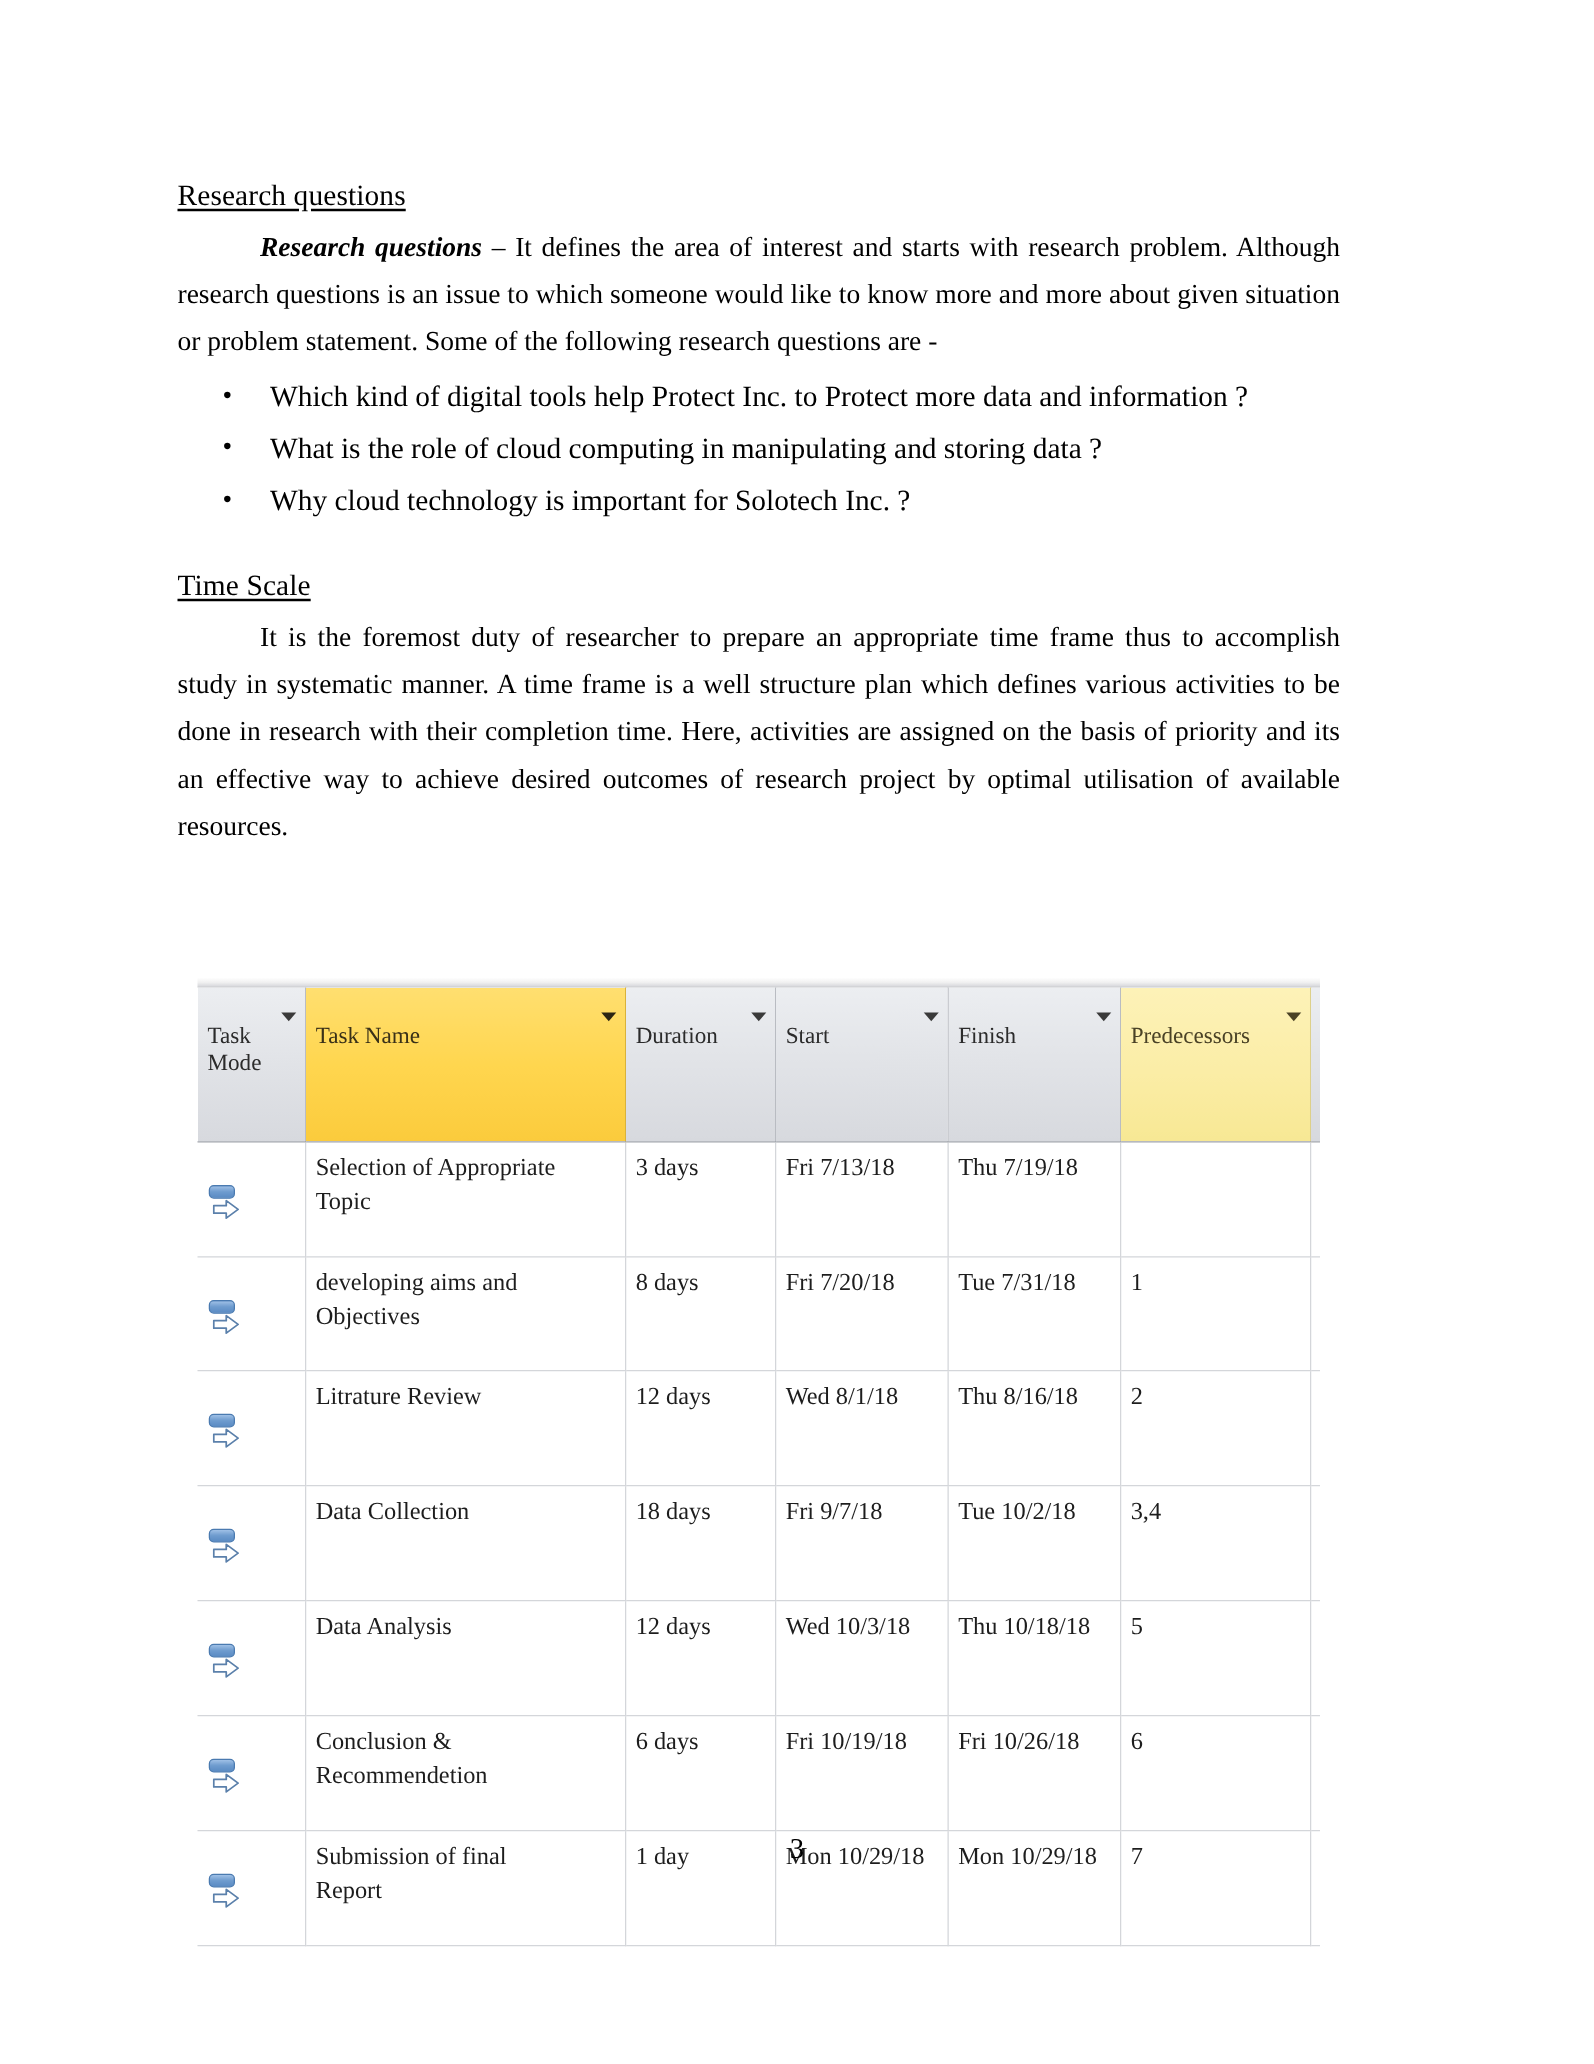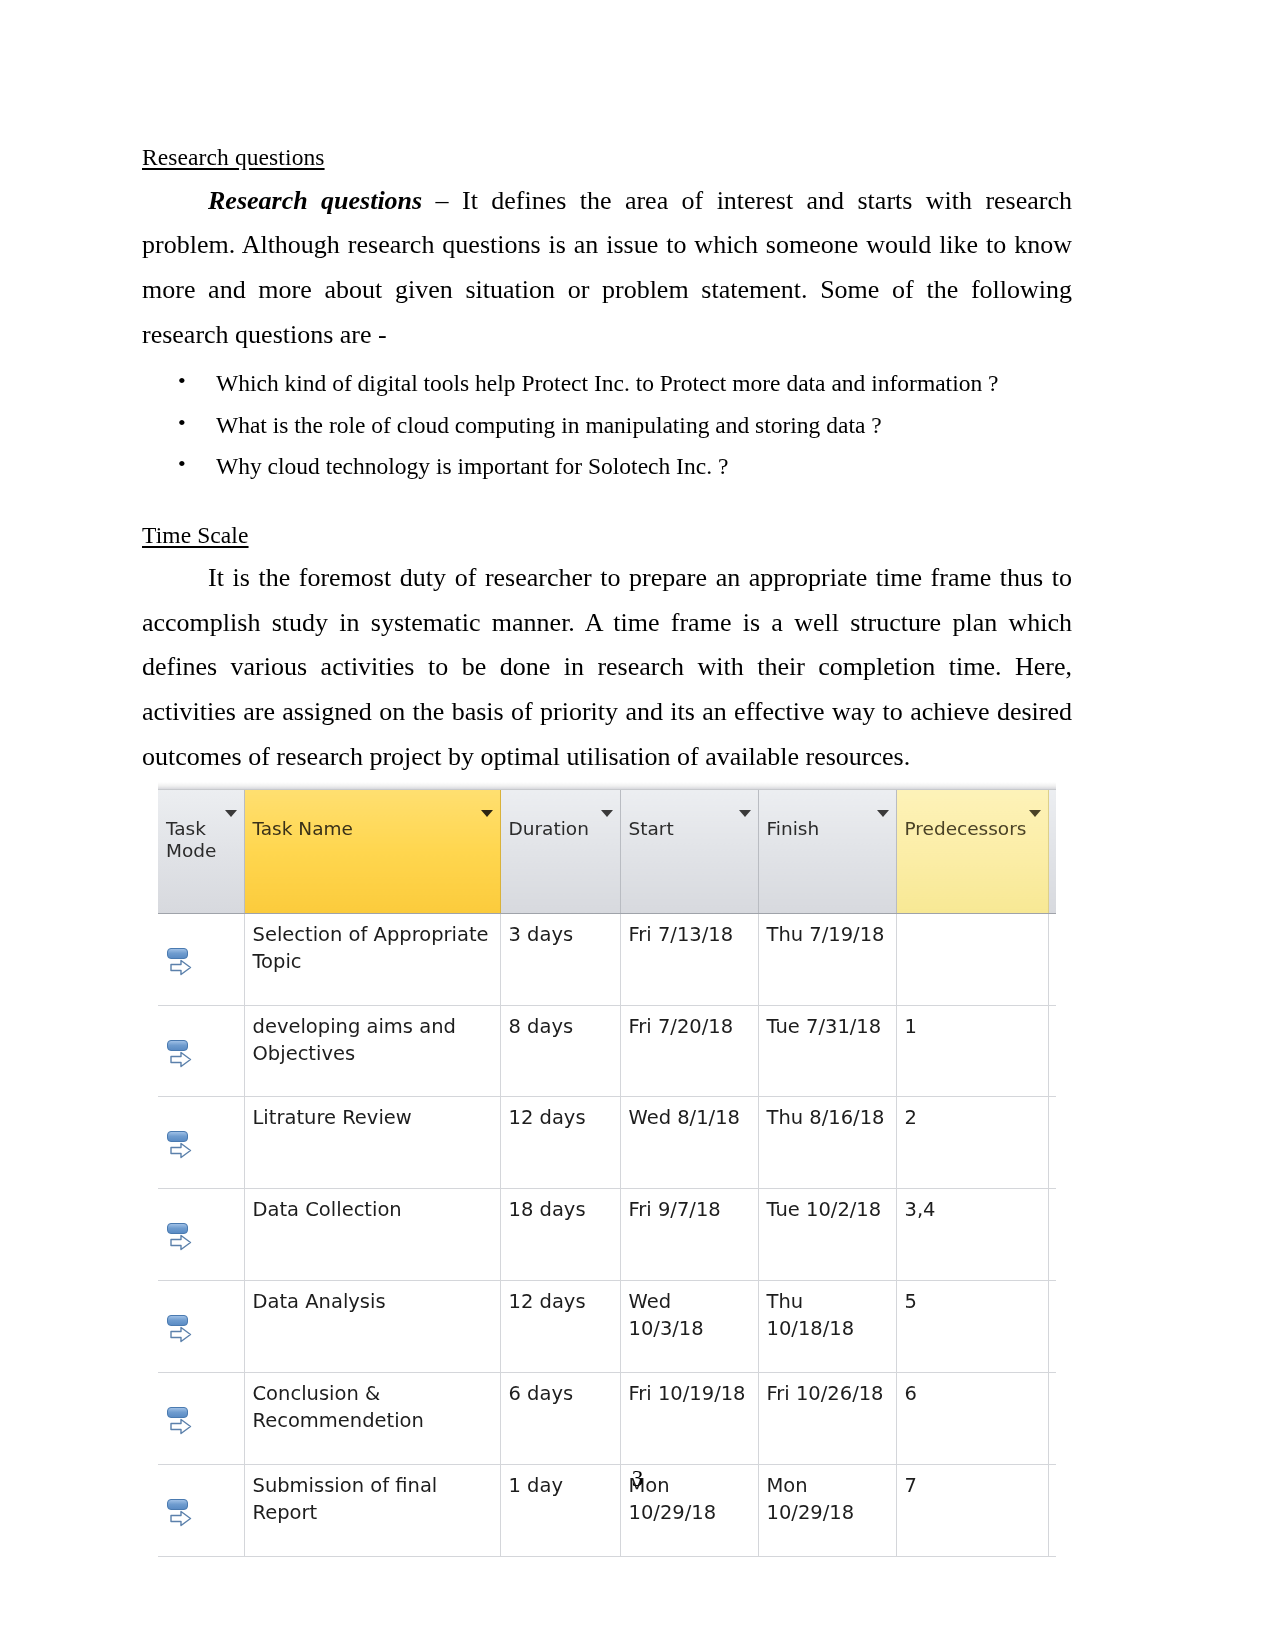--- a/index.html
+++ b/index.html
@@ -37,21 +37,21 @@
     line-height: 1.30;
     text-decoration: underline;
     text-underline-offset: 3px;
     margin: 0 0 6px 0;
     letter-spacing: 0.1px;
   }
   .heading.second { margin-top: 32px; }
 
   
   .para {
-    font-size: 26px;
+    font-size: 22px;
     line-height: 1.72;
     text-align: justify;
     text-justify: inter-word;
     margin: 0;
     text-indent: 0;
   }
   .para .indent { display: inline-block; width: 66px; }
   .para b.lead {
     font-weight: bold;
     font-style: italic;
@@ -91,20 +91,21 @@
   .pt-topline {
     height: 7px;
     background: linear-gradient(to bottom, #ffffff 0%, #f1f1f1 55%, #d8d9dd 100%);
     border-bottom: 1px solid #c7c9cd;
   }
 
   table.pt {
     border-collapse: collapse;
     width: 898px;
     table-layout: fixed;
+    font-family: Liberation Serif, serif;
   }
 
   table.pt col.c-mode   { width: 86px;  }
   table.pt col.c-name   { width: 256px; }
   table.pt col.c-dur    { width: 120px; }
   table.pt col.c-start  { width: 138px; }
   table.pt col.c-finish { width: 138px; }
   table.pt col.c-pred   { width: 152px; }
   table.pt col.c-extra  { width: 8px;   }
 

